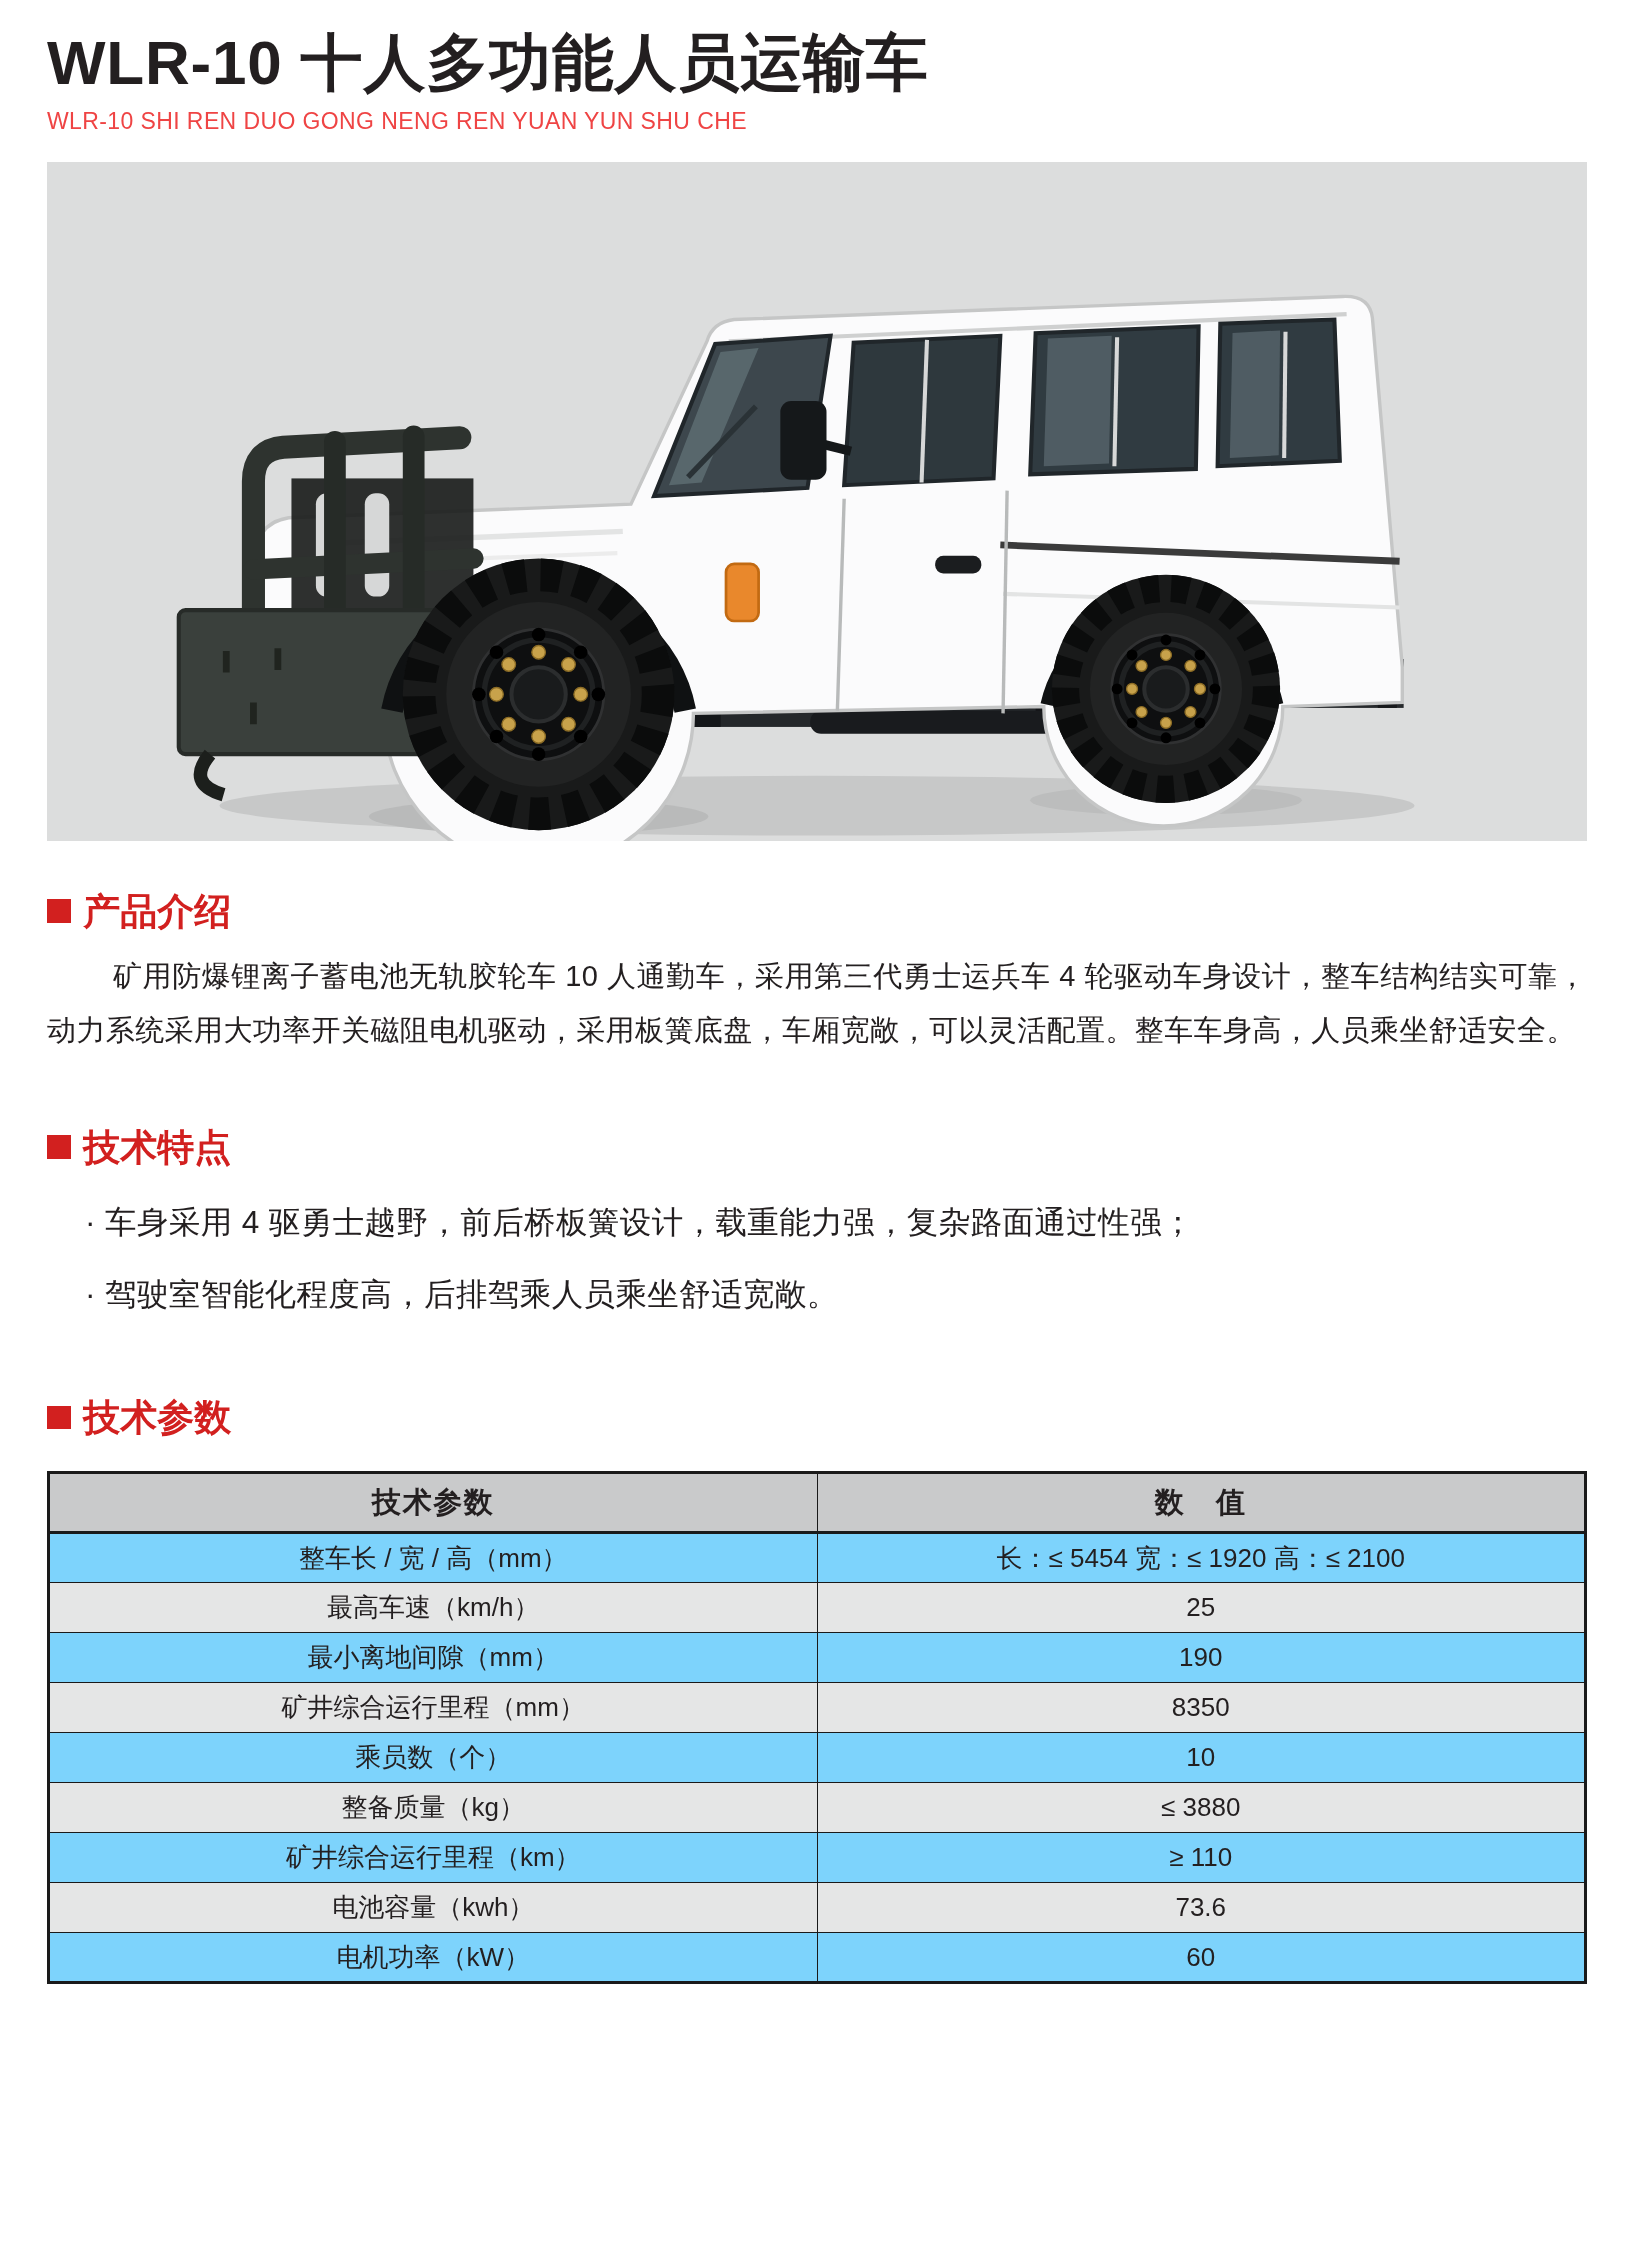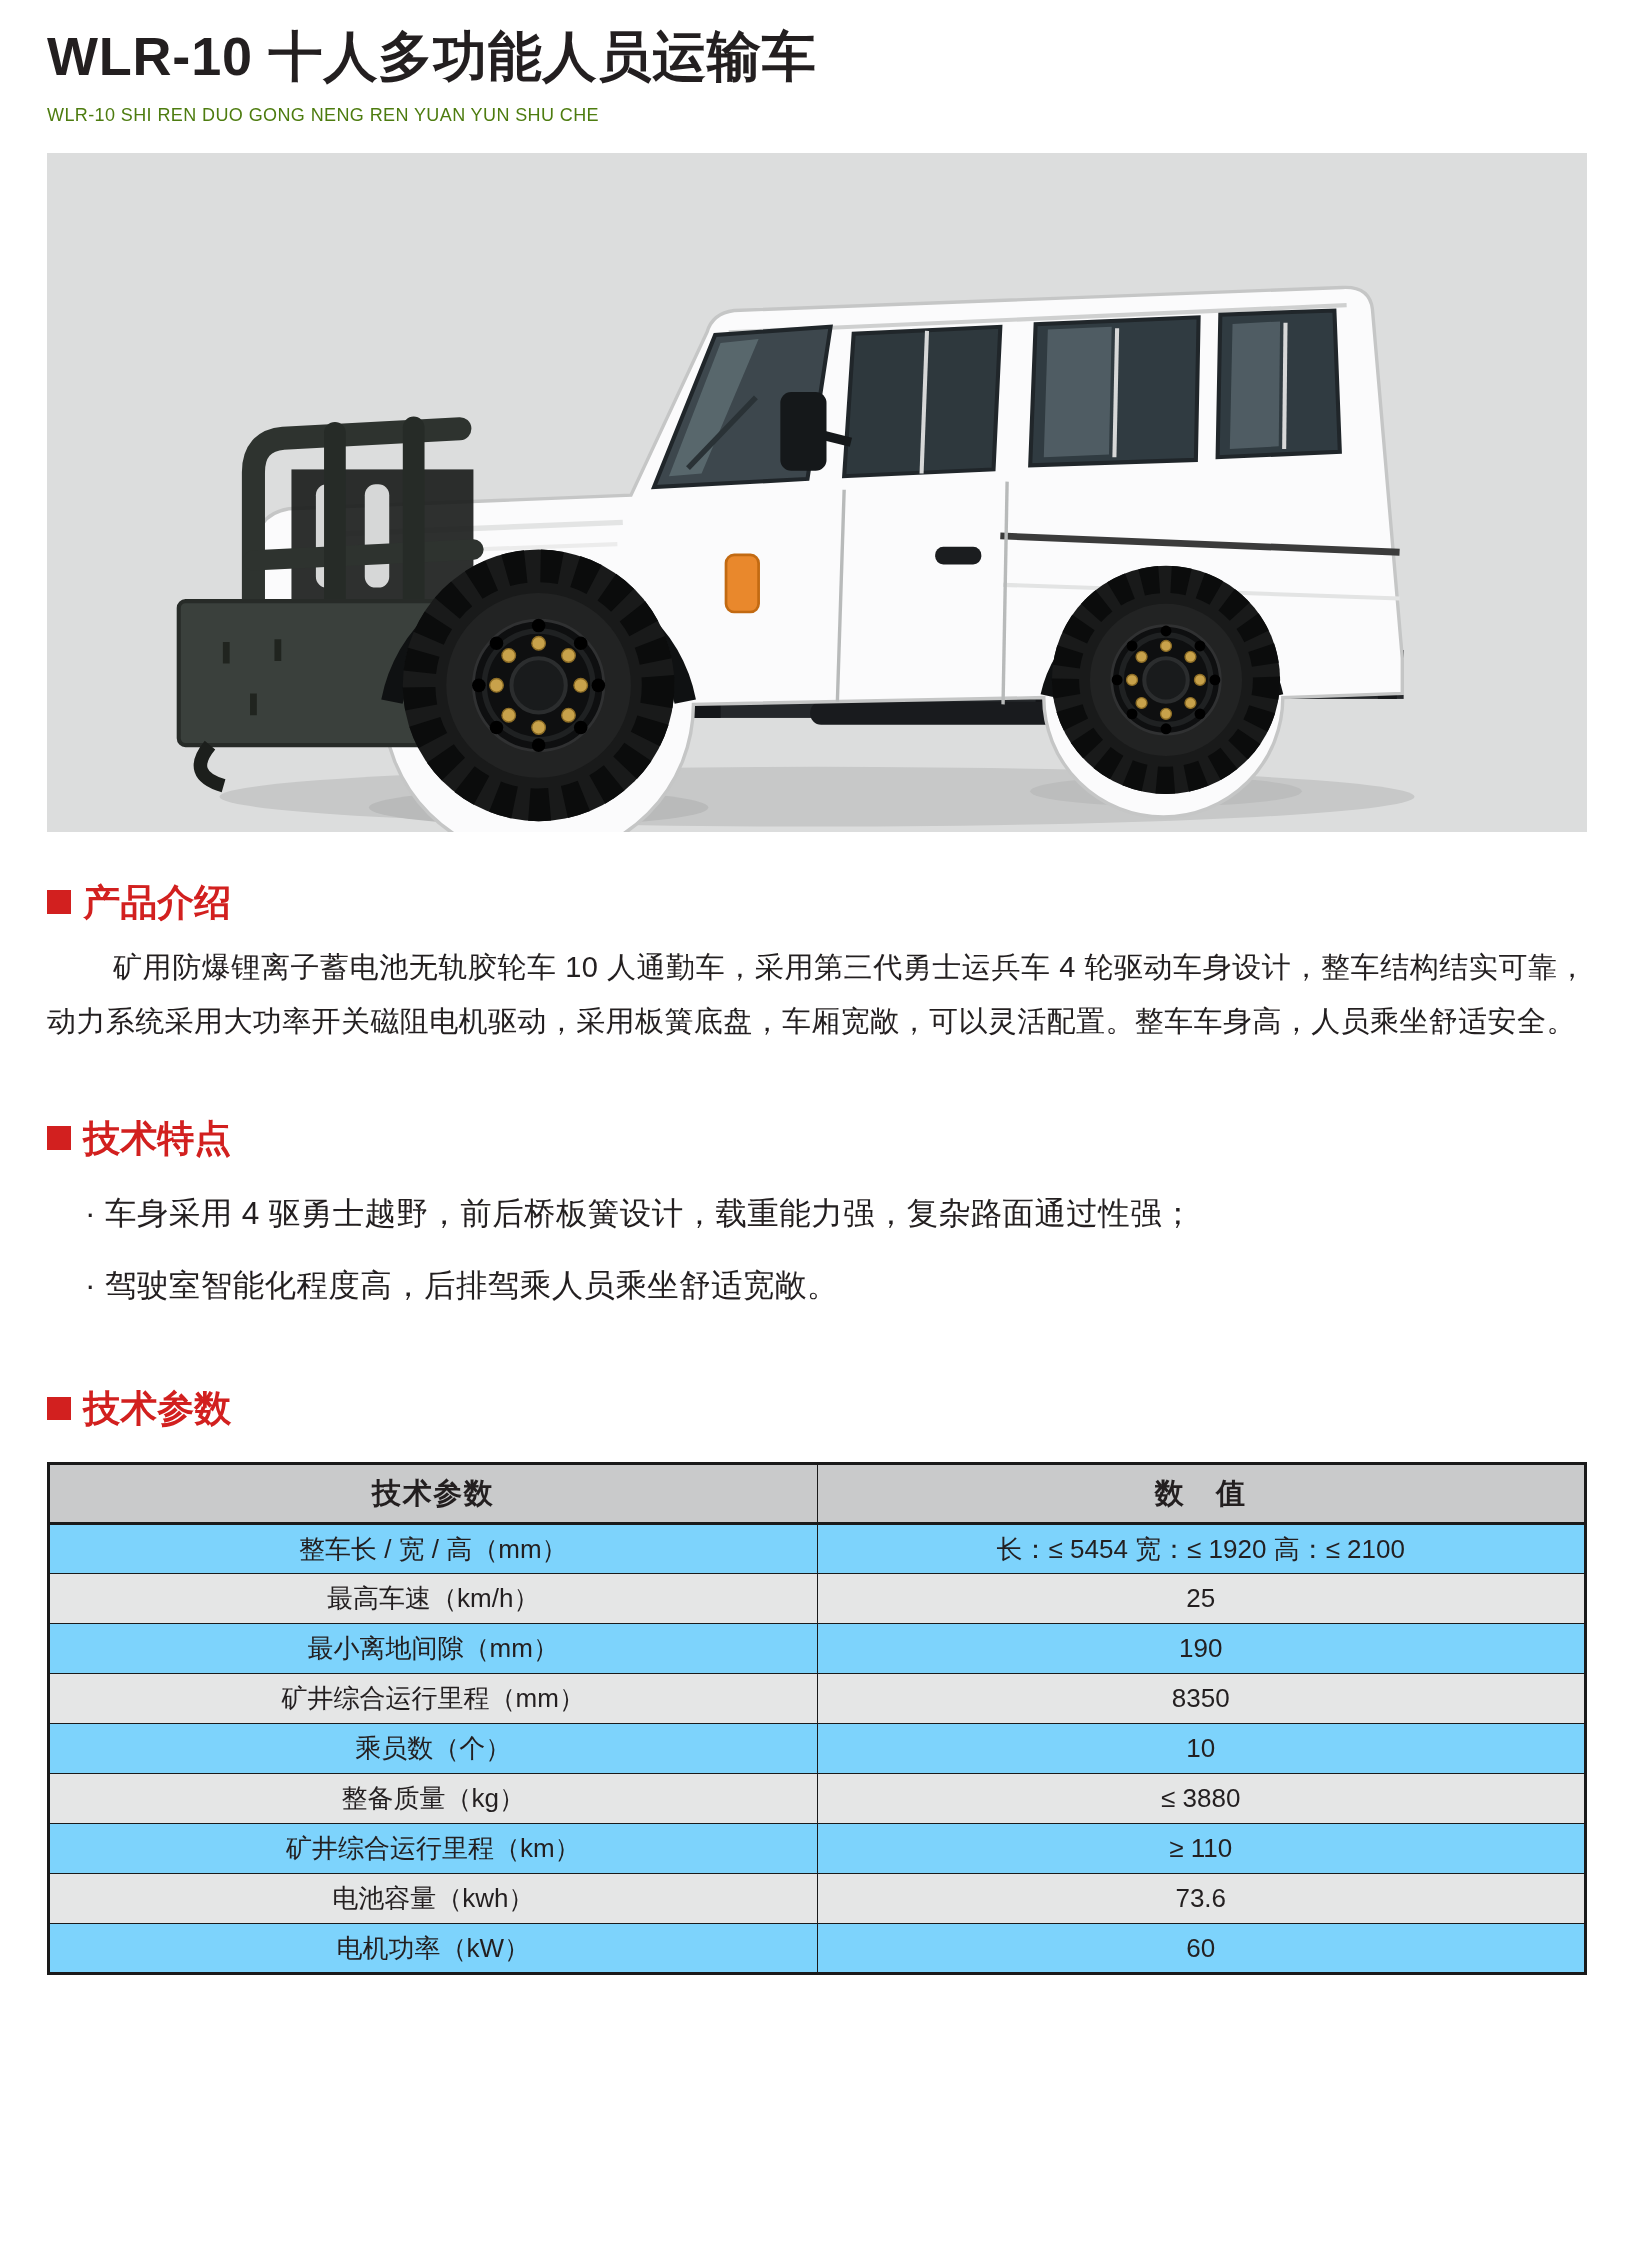--- a/index.html
+++ b/index.html
@@ -14,25 +14,25 @@
   html,body{margin:0;padding:0;background:#ffffff;}
   body{
     width:1634px;min-height:2261px;
     font-family:"Liberation Sans","DejaVu Sans",sans-serif;
     color:var(--ink);
   }
   .page{padding:0 47px;}
 
   .title{
     margin:20.5px 0 0 0;
-    font-size:54px;font-weight:bold;letter-spacing:0.8px;color:var(--ink);
+    font-size:62px;font-weight:bold;letter-spacing:0.8px;color:var(--ink);
   }
   .subtitle{
-    margin-top:11px;
-    font-size:18px;color:#4d7c0f;letter-spacing:0.4px;
+    margin-top:3px;
+    font-size:23px;color:#ef4444;letter-spacing:0.4px;
   }
 
   .photo{
     margin-top:27px;width:1540px;height:679px;background:var(--photo-bg);
     display:flex;align-items:center;justify-content:center;overflow:hidden;
   }
   .photo svg{width:100%;height:100%;}
 
   .section-heading{
     display:flex;align-items:center;gap:12.6px;

